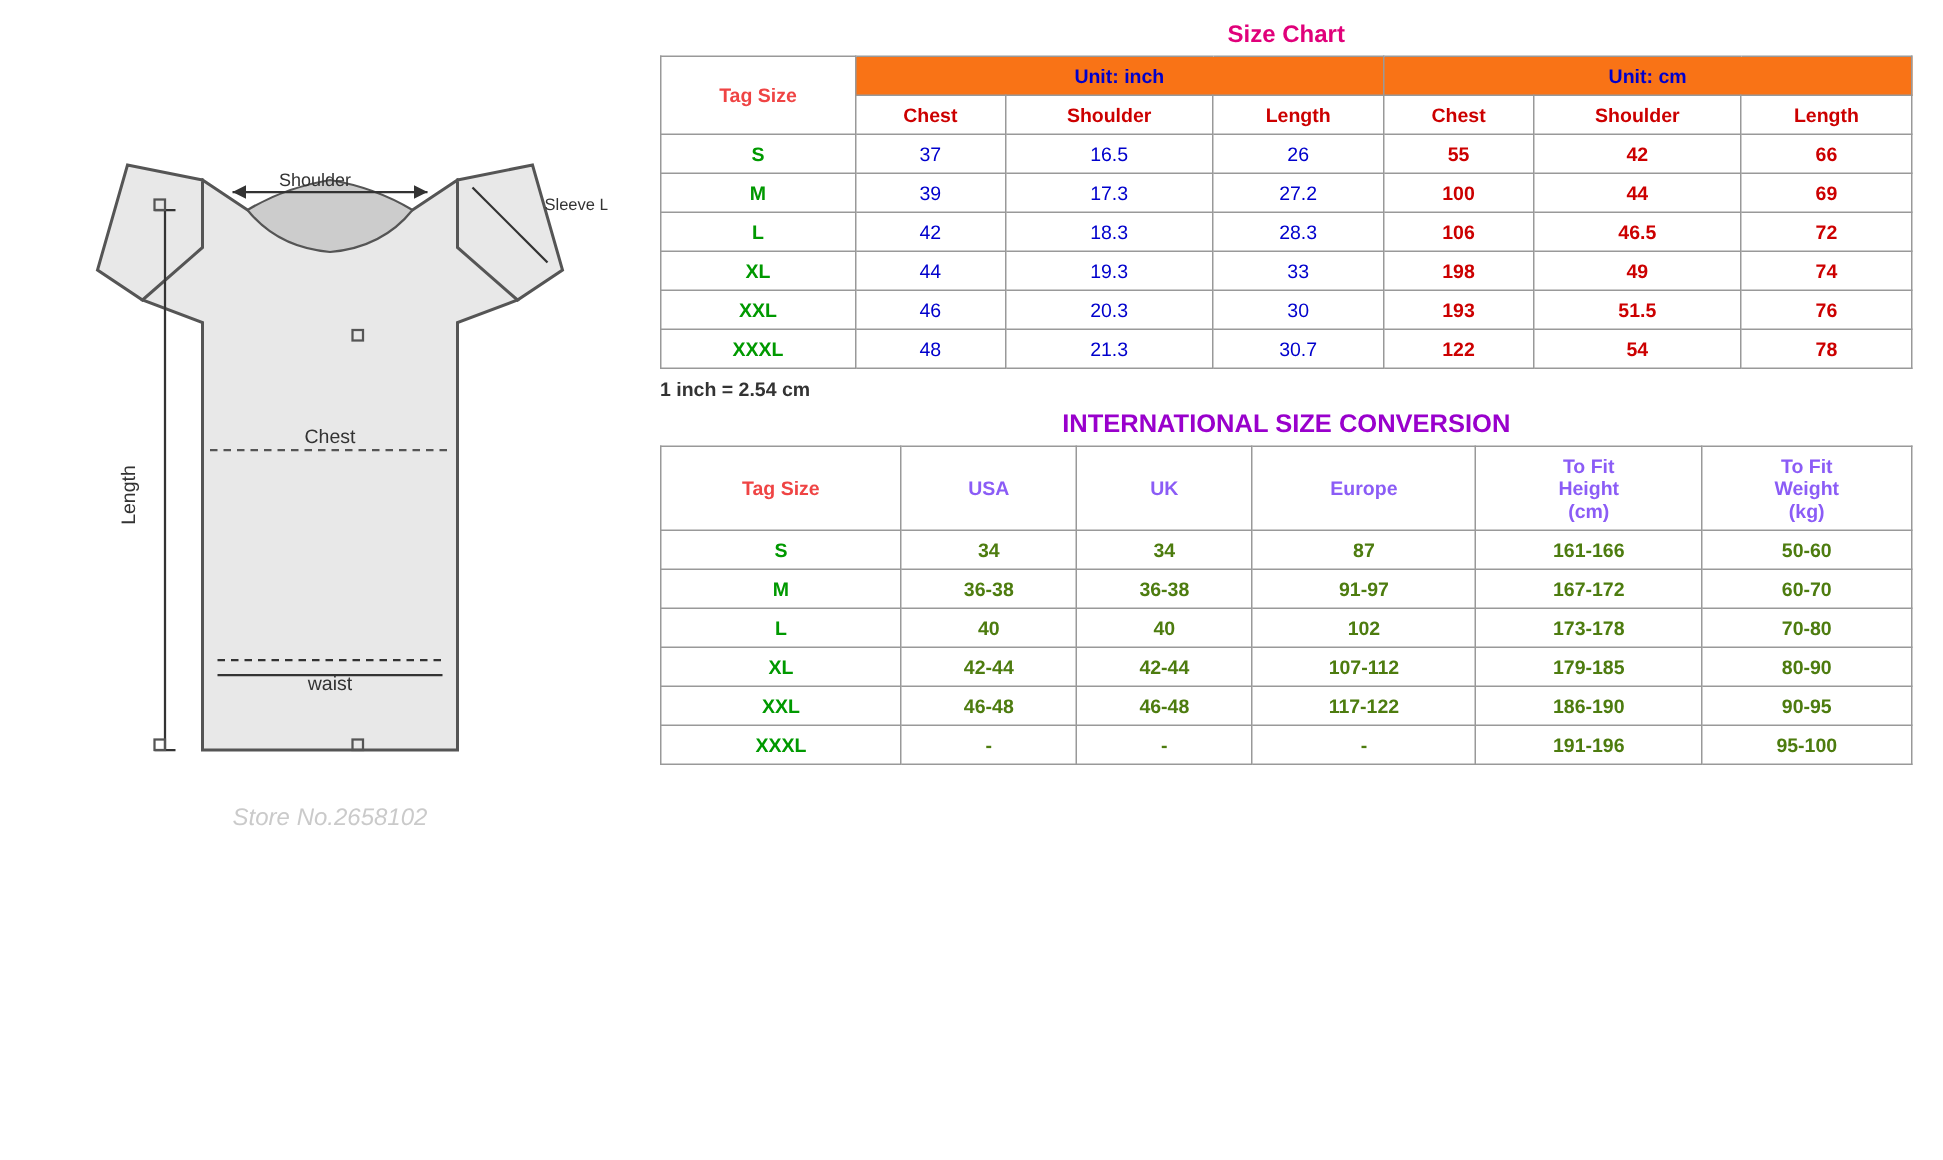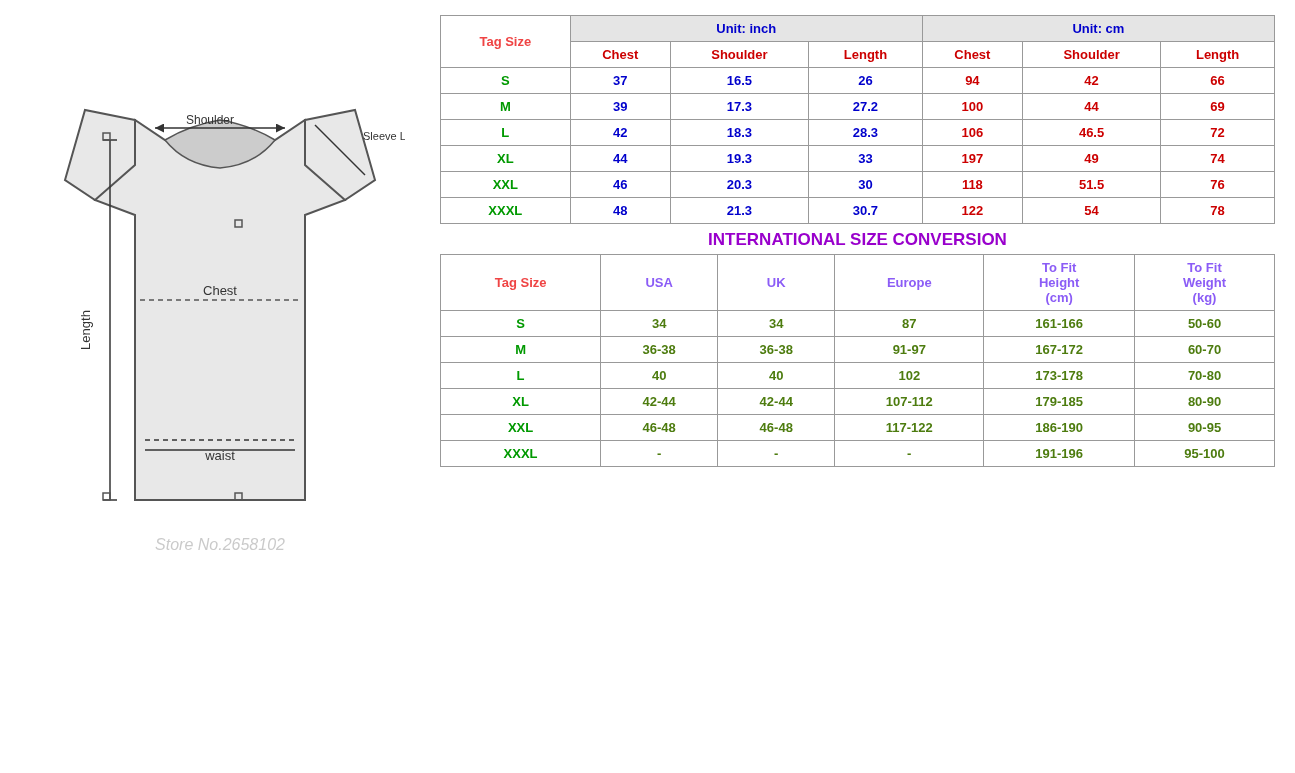--- a/index.html
+++ b/index.html
@@ -48,21 +48,21 @@
     }
 
     th, td {
       padding: 5px 8px;
       text-align: center;
       vertical-align: middle;
     }
 
     
     .unit-header {
-      background: #e5e5e5;
+      background: #f97316;
       color: #0000cc;
       font-weight: bold;
       font-size: 13px;
     }
 
     
     .col-header {
       color: #cc0000;
       font-weight: bold;
       background: #fff;
@@ -75,21 +75,21 @@
     }
 
     .tag-size-cell {
       color: #009900;
       font-weight: bold;
     }
 
     
     .inch-data {
       color: #0000cc;
-      font-weight: bold;
+      font-weight: normal;
       margin-left: 16px;
     }
 
     
     .cm-data {
       color: #cc0000;
       font-weight: bold;
     }
 
     .conversion-note {
@@ -173,20 +173,21 @@
         <path d="M6,0 L0,3 L6,6 Z" fill="#333"></path>
       </marker>
     </defs>
 
     <text x="185" y="530" text-anchor="middle" font-size="16" fill="rgba(150,150,150,0.5)" style="font-style:italic">Store No.2658102</text>
   </svg>
 </div>
 
 <div class="right-panel">
 
+  <div class="section-title">Size Chart</div>
 
   <table>
     <thead>
       <tr>
         <th rowspan="2" class="tag-size-header">Tag Size</th>
         <th colspan="3" class="unit-header">Unit: inch</th>
         <th colspan="3" class="unit-header">Unit: cm</th>
       </tr>
       <tr>
         <th class="col-header">Chest</th>
@@ -196,21 +197,21 @@
         <th class="col-header">Shoulder</th>
         <th class="col-header">Length</th>
       </tr>
     </thead>
     <tbody id="size-chart-body">
     <tr>
     <td class="tag-size-cell">S</td>
     <td class="inch-data">37</td>
     <td class="inch-data">16.5</td>
     <td class="inch-data">26</td>
-    <td class="cm-data">94</td>
+    <td class="cm-data">55</td>
     <td class="cm-data">42</td>
     <td class="cm-data">66</td>
   </tr>
         <tr>
     <td class="tag-size-cell">M</td>
     <td class="inch-data">39</td>
     <td class="inch-data">17.3</td>
     <td class="inch-data">27.2</td>
     <td class="cm-data">100</td>
     <td class="cm-data">44</td>
@@ -223,45 +224,46 @@
     <td class="inch-data">28.3</td>
     <td class="cm-data">106</td>
     <td class="cm-data">46.5</td>
     <td class="cm-data">72</td>
   </tr>
         <tr>
     <td class="tag-size-cell">XL</td>
     <td class="inch-data">44</td>
     <td class="inch-data">19.3</td>
     <td class="inch-data">33</td>
-    <td class="cm-data">197</td>
+    <td class="cm-data">198</td>
     <td class="cm-data">49</td>
     <td class="cm-data">74</td>
   </tr>
         <tr>
     <td class="tag-size-cell">XXL</td>
     <td class="inch-data">46</td>
     <td class="inch-data">20.3</td>
     <td class="inch-data">30</td>
-    <td class="cm-data">118</td>
+    <td class="cm-data">193</td>
     <td class="cm-data">51.5</td>
     <td class="cm-data">76</td>
   </tr>
         <tr>
     <td class="tag-size-cell">XXXL</td>
     <td class="inch-data">48</td>
     <td class="inch-data">21.3</td>
     <td class="inch-data">30.7</td>
     <td class="cm-data">122</td>
     <td class="cm-data">54</td>
     <td class="cm-data">78</td>
   </tr>
       </tbody>
   </table>
 
+  <div class="conversion-note">1 inch = 2.54 cm</div>
 
   <div class="intl-title">INTERNATIONAL SIZE CONVERSION</div>
 
   <table>
     <thead>
       <tr>
         <th class="tag-size-header">Tag Size</th>
         <th class="intl-header">USA</th>
         <th class="intl-header">UK</th>
         <th class="intl-header">Europe</th>

